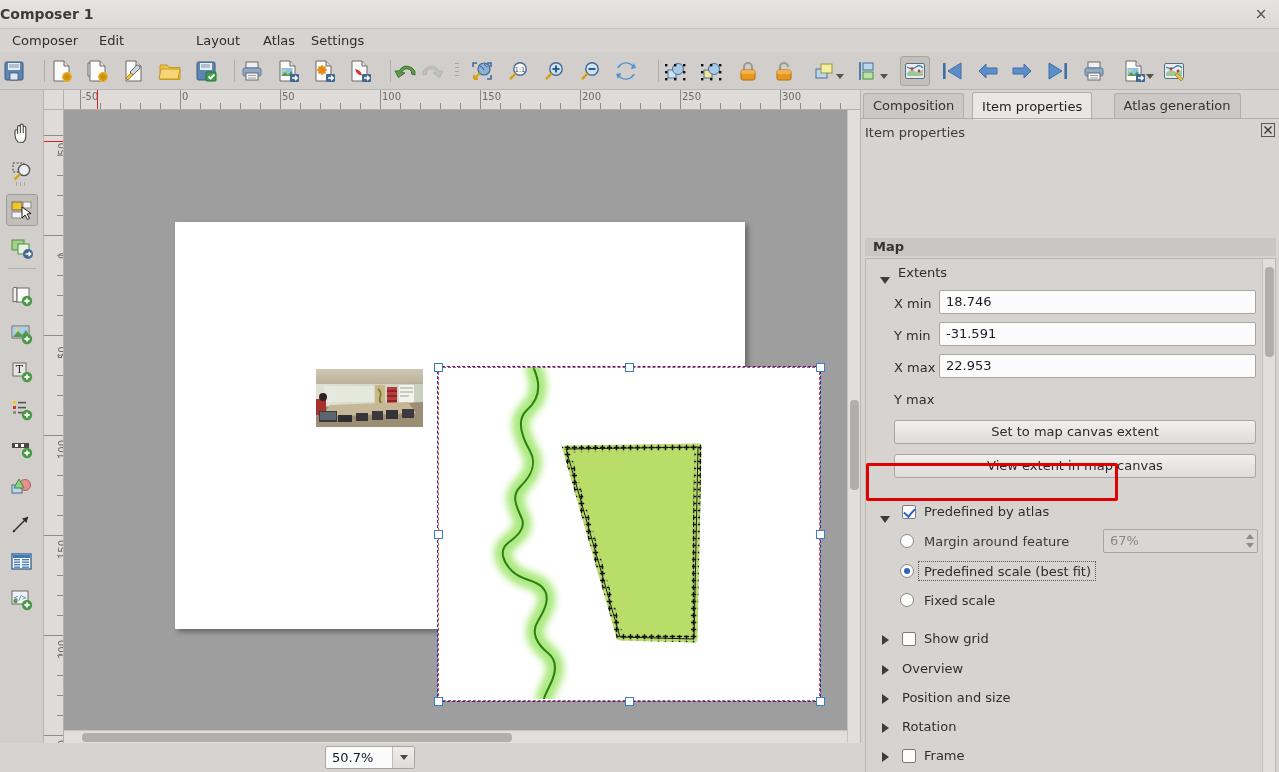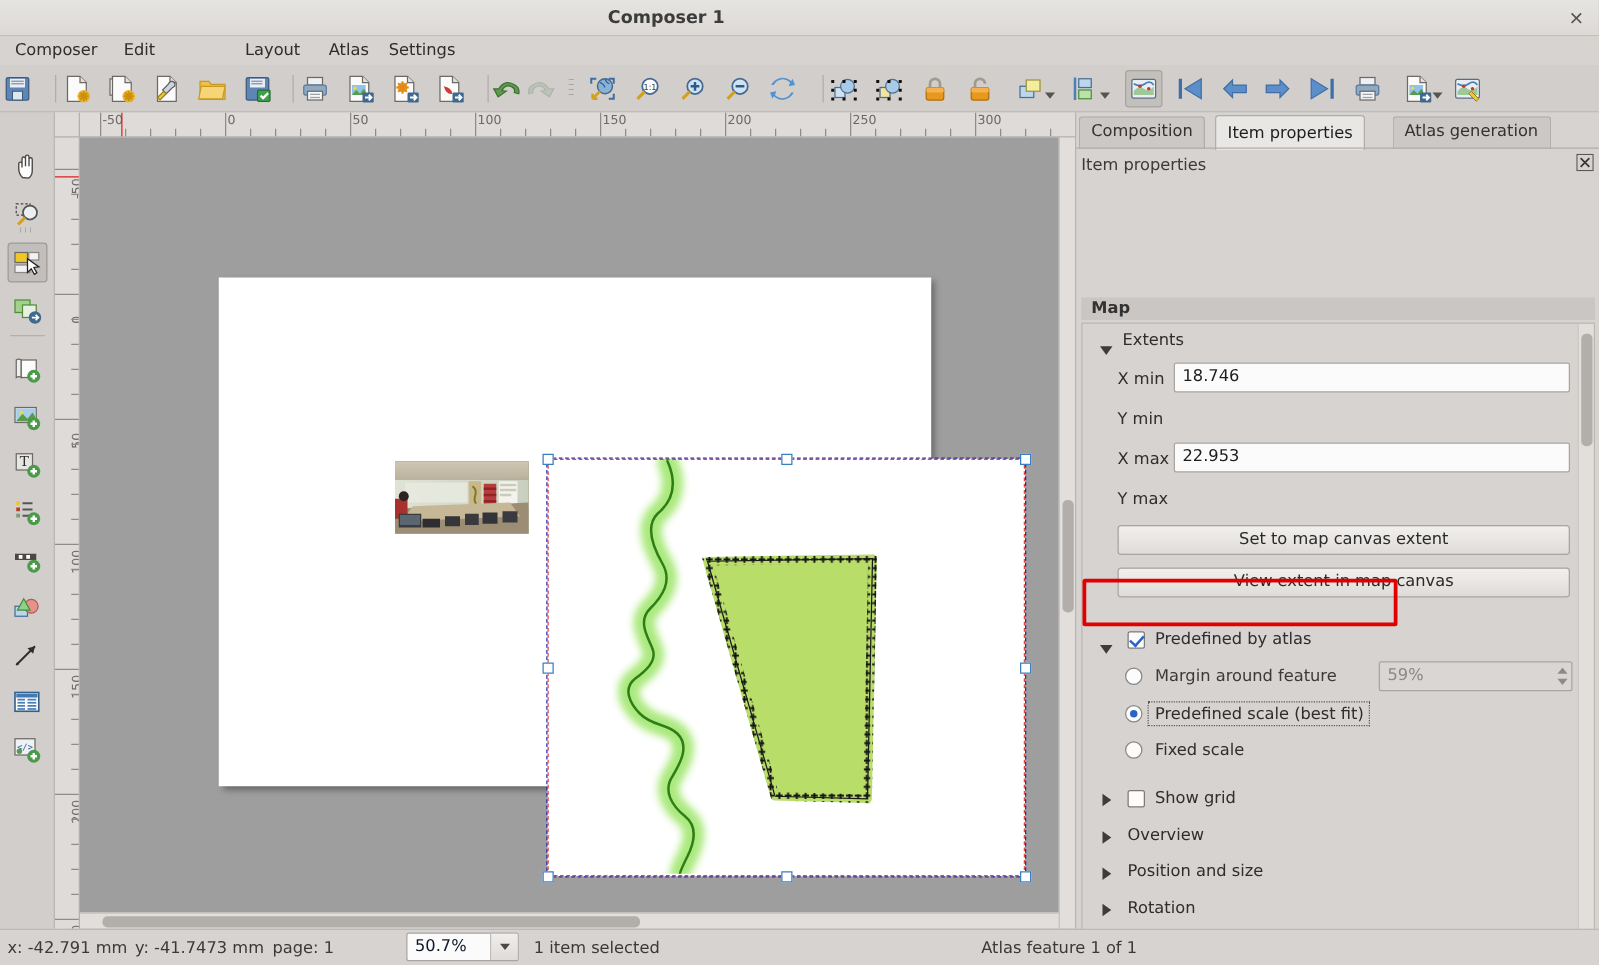--- a/index.html
+++ b/index.html
@@ -15,21 +15,21 @@
   #app { position: relative; width: 1279px; height: 772px; }
 
   
   .titlebar {
     position: absolute; left: 0; top: 0; width: 1279px; height: 29px;
     background: linear-gradient(to bottom, #e6e4e1 0%, #dcd9d6 100%);
     border-bottom: 1px solid #c2bfbb;
   }
   .titlebar .title {
     position: absolute; left: 0; top: 0; width: 1066px; line-height: 29px;
-    text-align: center; font-weight: bold; font-size: 14px; color: #3c3c3c;
+    font-weight: bold; font-size: 14px; color: #3c3c3c;
   }
   .titlebar .closebtn {
     position: absolute; right: 8px; top: 0; line-height: 29px;
     width: 20px; text-align: center; font-size: 15px; color: #54504c; cursor: pointer;
   }
 
   
   .menubar {
     position: absolute; left: 0; top: 29px; width: 1279px; height: 23px;
     background: #d6d3d0;
@@ -851,36 +851,37 @@
 
     <div class="scrollbox">
 
       <div class="arrow-d" style="left:14px;top:18px;"></div>
       <div class="collap" style="left:32px;top:6px;">Extents</div>
 
       <div class="flbl" style="left:28px;top:37px;">X min</div>
       <div class="finput" style="left:73px;top:31px;width:317px;">18.746</div>
 
       <div class="flbl" style="left:28px;top:69px;">Y min</div>
+      <div class="finput" style="left:73px;top:63px;width:317px;">-31.591</div>
 
       <div class="flbl" style="left:28px;top:101px;">X max</div>
       <div class="finput" style="left:73px;top:95px;width:317px;">22.953</div>
 
       <div class="flbl" style="left:28px;top:133px;">Y max</div>
 
       <div class="fbtn" style="left:28px;top:161px;width:362px;">Set to map canvas extent</div>
       <div class="fbtn" style="left:28px;top:195px;width:362px;">View extent in map canvas</div>
 
       <div class="arrow-d" style="left:14px;top:257px;"></div>
       <div class="chk on" style="left:36px;top:246px;"></div>
       <div class="collap" style="left:58px;top:245px;">Predefined by atlas</div>
 
       <div class="rad" style="left:34px;top:275px;"></div>
       <div class="flbl" style="left:58px;top:275px;color:#3a3a3a;">Margin around feature</div>
-      <div class="finput ro" style="left:237px;top:270px;width:155px;">59%</div>
+      <div class="finput ro" style="left:237px;top:270px;width:155px;">67%</div>
       <div class="spinarrows" style="left:377px;top:271px;">
         <i class="up"></i>
           <i class="dn"></i>
       </div>
 
       <div class="rad on" style="left:34px;top:305px;"></div>
       <div class="flbl" style="left:58px;top:305px;">Predefined scale (best fit)</div>
       <div class="focusring" style="left:52px;top:302px;width:178px;height:20px;"></div>
 
       <div class="rad" style="left:34px;top:334px;"></div>
@@ -904,27 +905,20 @@
       <div class="vsb" style="right:0px;top:0px;height:528px;border-left:1px solid #c6c3c0;">
         <div class="thumb" style="top:8px;height:90px;"></div>
       </div>
 
     </div>
 
   </div>
 
   <div class="redbox" style="left:866px;top:463px;width:252px;height:38px;"></div>
 
-  <div class="statusbar">
-    <div class="st" style="left:6px;">x: -42.791 mm</div>
-    <div class="st" style="left:108px;">y: -41.7473 mm</div>
-    <div class="st" style="left:218px;">page: 1</div>
-    <div class="st" style="left:427px;">1 item selected</div>
-    <div class="st" style="left:785px;">Atlas feature 1 of 1</div>
-  </div>
   <div class="zoombox">
     <div class="zv">50.7%</div>
     <div class="zdd">
         <i></i>
       </div>
   </div>
 
 </div>
 
 </body></html>

